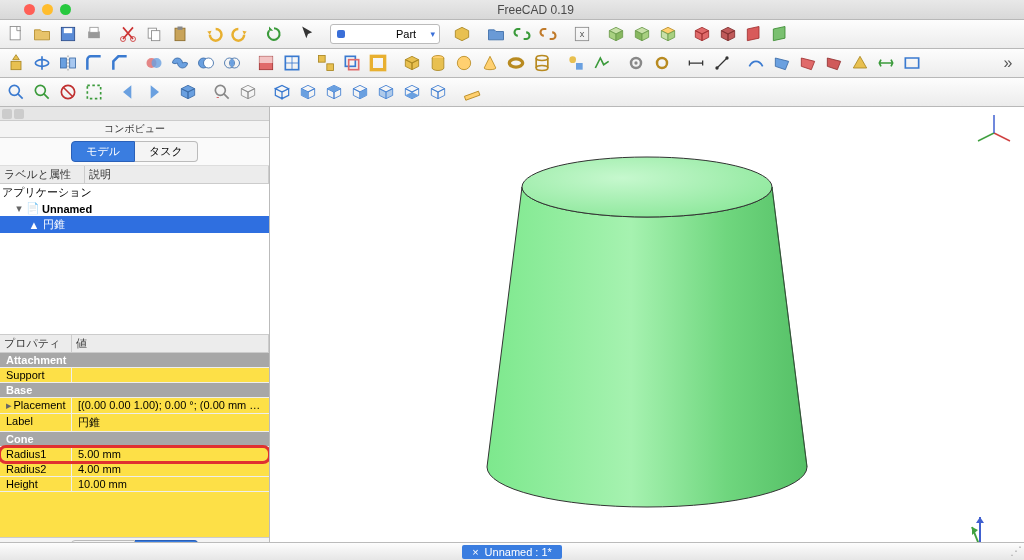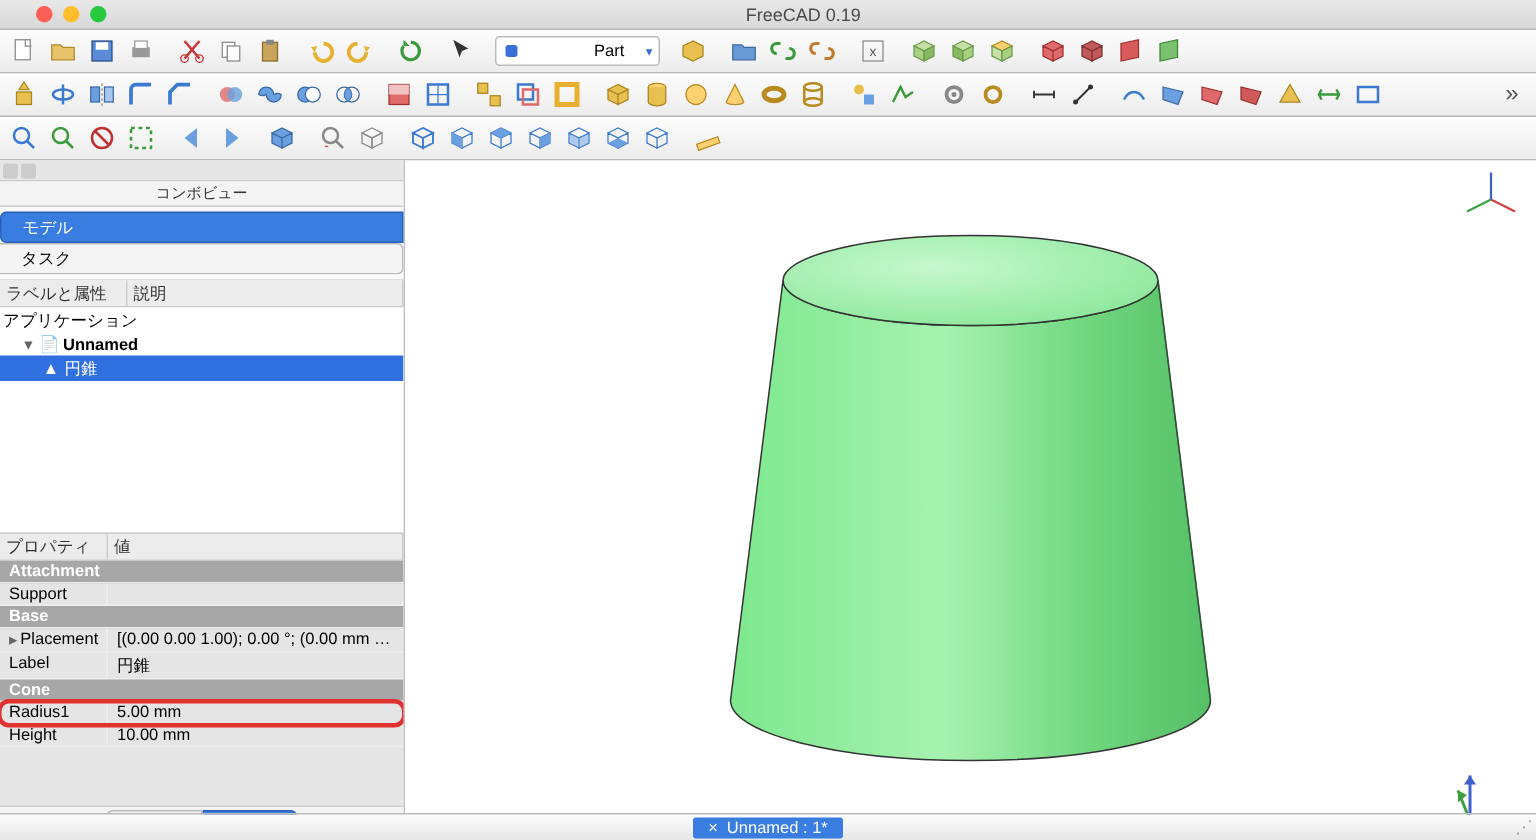--- a/index.html
+++ b/index.html
@@ -19,42 +19,42 @@
   .wk-select::after { content: "▾"; position: absolute; right: 4px; color: #3a6fd8; font-size: 9px; }
   .wk-dot { width: 8px; height: 8px; background: #3a6fd8; border-radius: 2px; margin-right: 4px; }
   .expand { margin-left: auto; width: 24px; text-align: center; font-size: 16px; color: #555; }
 
   .main { display: flex; height: calc(560px - 20px - 28px - 28px - 28px); }
   
   .panel { width: 270px; background: #fff; border-right: 1px solid #bbb; display: flex; flex-direction: column; }
   .panel-ctrl { background: #e6e6e6; height: 14px; display: flex; align-items: center; gap: 2px; padding: 0 2px; border-bottom: 1px solid #ccc;}
   .pc-btn { width: 10px; height: 10px; background: #ccc; border-radius: 2px; }
   .panel-title { text-align: center; background: #f4f4f4; border-bottom: 1px solid #ccc; padding: 1px 0; font-size: 10px; color: #333; }
-  .tabs { display: flex; justify-content: center; gap: 0; padding: 3px 0; background: #fafafa; border-bottom: 1px solid #ddd; flex-direction: column; }
+  .tabs { display: flex; justify-content: center; gap: 0; padding: 3px 0; background: #fafafa; border-bottom: 1px solid #ddd; }
   .tab { padding: 2px 14px; border: 1px solid #bbb; background: #f4f4f4; font-size: 11px; cursor: pointer; }
   .tab:first-child { border-radius: 4px 0 0 4px; }
   .tab:last-child { border-radius: 0 4px 4px 0; border-left: none; }
   .tab.active { background: #3a7de0; color: #fff; border-color: #2a60b8; }
 
   .tree-head { display: flex; background: #ececec; border-bottom: 1px solid #ccc; font-size: 10px; color: #333; }
   .tree-head > div { padding: 1px 4px; border-right: 1px solid #ccc; }
   .th-a { width: 85px; } .th-b { flex: 1; }
   .tree { flex: 0 0 150px; overflow: auto; background: #fff; font-size: 11px; }
   .tree-row { display: flex; align-items: center; padding: 1px 2px; gap: 3px; }
   .tree-row.sel { background: #2f6fe0; color: #fff; }
   .tw { width: 10px; text-align: center; color: #666; cursor: pointer; }
   .ticon { width: 12px; height: 12px; display: inline-flex; align-items: center; justify-content: center; font-size: 11px; }
   .bold { font-weight: bold; }
   .indent1 { padding-left: 14px; }
   .indent2 { padding-left: 28px; }
 
   .prop-head { display: flex; background: #ececec; border-top: 1px solid #ccc; border-bottom: 1px solid #ccc; font-size: 10px; color: #333; }
   .prop-head > div { padding: 1px 4px; border-right: 1px solid #ccc; }
   .ph-a { width: 72px; } .ph-b { flex: 1; }
-  .props { flex: 1; overflow: auto; background: #e5e5e5; }
+  .props { flex: 1; overflow: auto; background: #fde047; }
   .prow { display: flex; border-bottom: 1px solid #eee; }
   .prow.group { background: #a7a7a7; color: #fff; font-weight: bold; }
   .prow > div { padding: 1px 6px; font-size: 11px; }
   .pk { width: 72px; border-right: 1px solid #eee; white-space: nowrap; overflow: hidden; }
   .pv { flex: 1; white-space: nowrap; overflow: hidden; text-overflow: ellipsis; }
   .prow.hl { outline: 3px solid #e03030; outline-offset: -1px; border-radius: 6px; position: relative; z-index: 2;}
   .group .pk { border: none; }
 
   .panel-bottom-tabs { display: flex; justify-content: center; background: #f4f4f4; border-top: 1px solid #ccc; padding: 2px 0; }
 
@@ -591,20 +591,24 @@
           <div class="pk">Label</div>
           <div class="pv">円錐</div>
         </div>
       <div class="prow group">
           <div class="pk">Cone</div>
           <div class="pv"></div>
         </div>
       <div class="prow hl">
           <div class="pk">Radius1</div>
           <div class="pv">5.00 mm</div>
+        </div>
+      <div class="prow">
+          <div class="pk">Radius2</div>
+          <div class="pv">4.00 mm</div>
         </div>
       <div class="prow">
           <div class="pk">Height</div>
           <div class="pv">10.00 mm</div>
         </div>
     </div>
 
     <div class="panel-bottom-tabs">
       <div class="tab">ビュー</div>
       <div class="tab active">データ</div>

